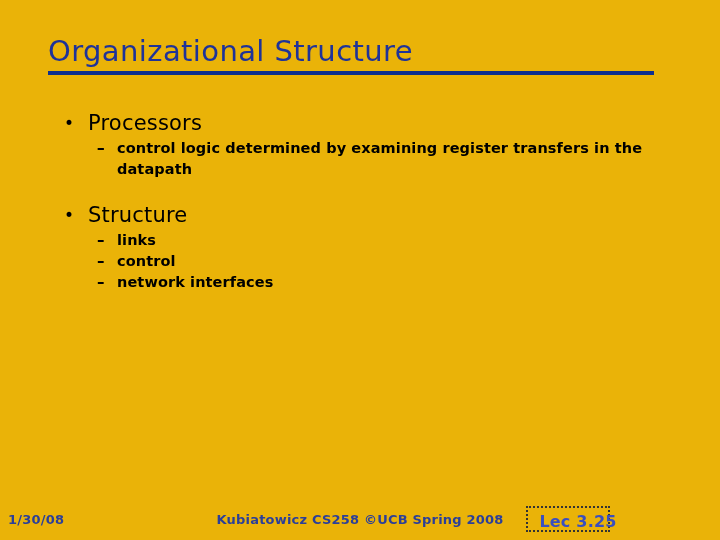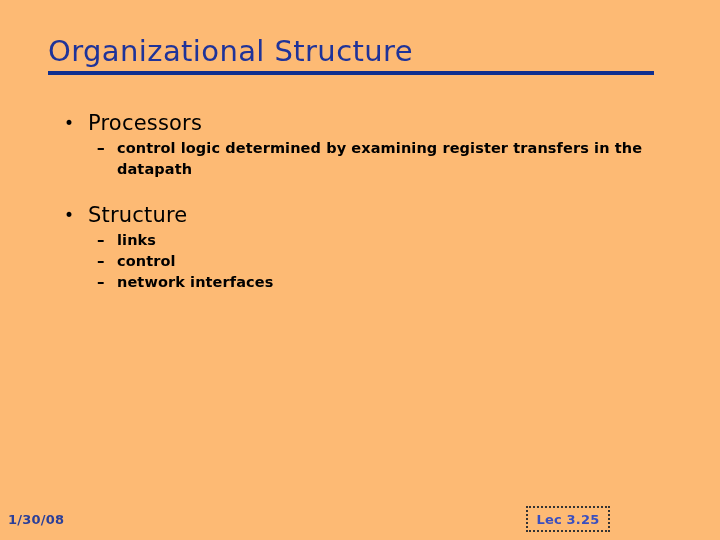--- a/index.html
+++ b/index.html
@@ -12,21 +12,21 @@
     height: 540px;
     background: #ffffff;
     font-family: "DejaVu Sans", sans-serif;
     overflow: hidden;
   }
 
   .slide {
     position: relative;
     width: 720px;
     height: 540px;
-    background: #fdba74;
+    background: #eab308;
     box-sizing: border-box;
   }
 
   
   .title-block {
     position: absolute;
     left: 48px;
     top: 34px;
     width: 606px;
   }
@@ -146,25 +146,25 @@
     height: 26px;
     border-left: 2px dotted #333333;
     border-top: 2px dotted #333333;
     border-bottom: 2px dotted #333333;
     border-right: 2px dotted #333333;
     box-sizing: border-box;
   }
 
   .footer-lec {
     position: absolute;
-    left: 0;
+    left: 10px;
     top: 4px;
     width: 100%;
     text-align: center;
-    font-size: 13px;
+    font-size: 16px;
     font-weight: bold;
     color: #3a4fbf;
     letter-spacing: 0.2px;
   }
 </style>
 </head>
 <body>
 
 <div class="slide">
 
@@ -212,18 +212,19 @@
       <div class="l2-item">
         <span class="l2-bullet">–</span>
         <span>network interfaces</span>
       </div>
     </div>
 
   </div>
 
   <div class="footer">
     <div class="footer-date">1/30/08</div>
+    <div class="footer-center">Kubiatowicz CS258 ©UCB Spring 2008</div>
     <div class="footer-lec-box">
       <div class="footer-lec">Lec 3.25</div>
     </div>
   </div>
 
 </div>
 
 </body></html>

